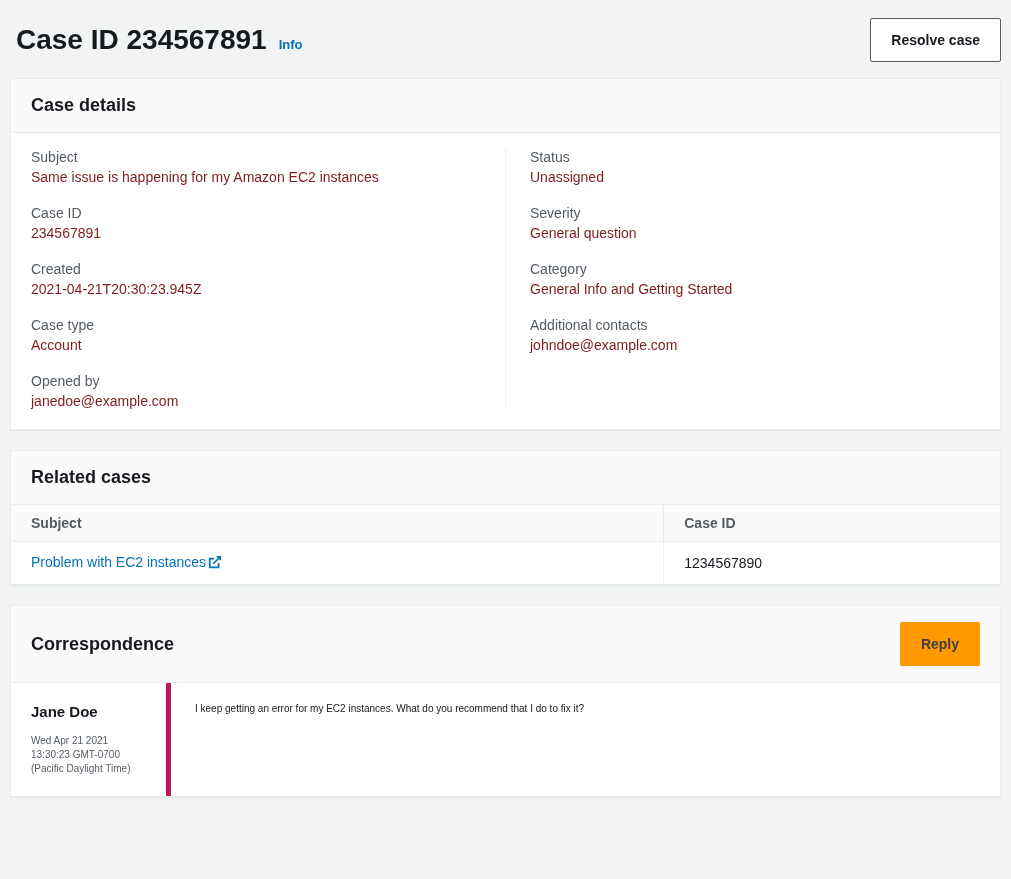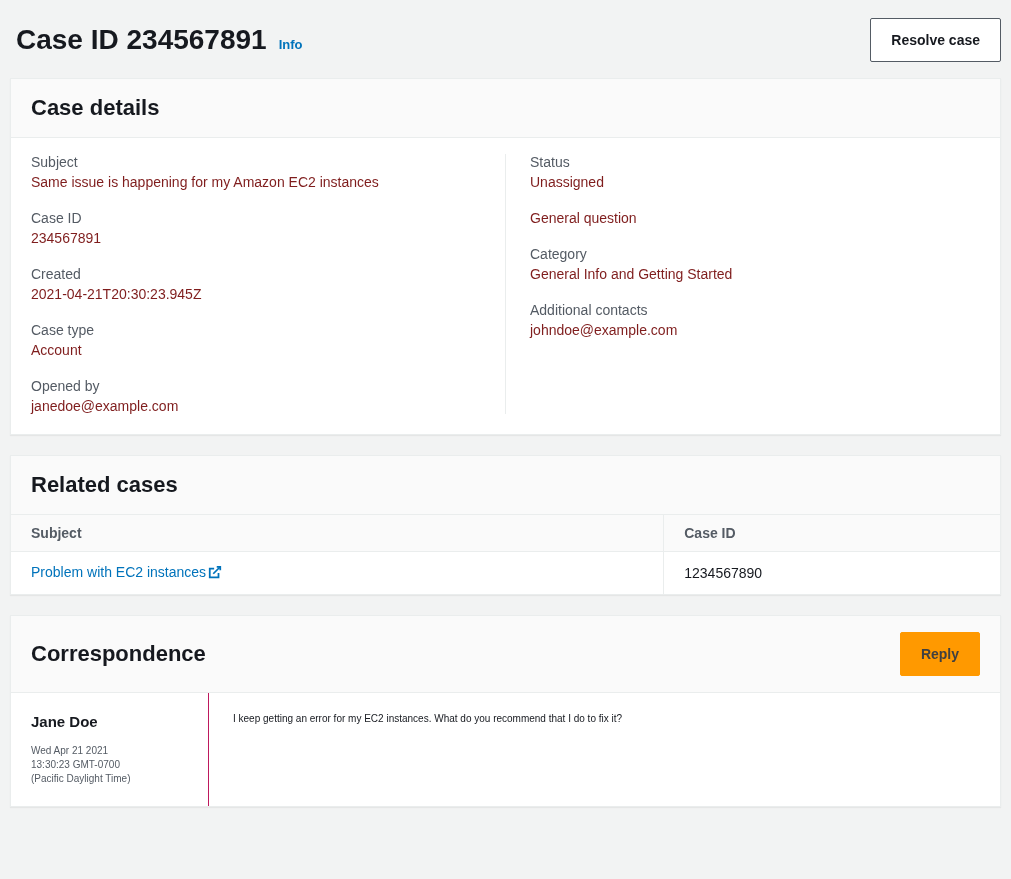--- a/index.html
+++ b/index.html
@@ -42,21 +42,21 @@
     margin-bottom: 20px;
   }
   .panel-header {
     padding: 16px 20px;
     background: #fafafa;
     border-bottom: 1px solid #eaeded;
     display: flex;
     justify-content: space-between;
     align-items: center;
   }
-  .panel-header h2 { font-size: 22px; font-weight: 700; }
+  .panel-header h2 { font-size: 18px; font-weight: 700; }
   .panel-body { padding: 16px 20px 20px; }
   .details-grid {
     display: flex;
     gap: 0;
   }
   .col {
     flex: 1;
     padding-right: 24px;
   }
   .col + .col {
@@ -81,23 +81,23 @@
   th + th, td + td { border-left: 1px solid #eaeded; }
   td { padding: 12px 20px; font-size: 14px; }
   .link { color: #0073bb; cursor: pointer; }
   .ext-icon {
     display: inline-block;
     vertical-align: -2px;
     margin-left: 2px;
   }
   .corr-body { display: flex; }
   .corr-meta {
-    width: 198px;
+    width: 160px;
     padding: 20px;
-    border-right: 1px solid #be185d;
+    border-right: 5px solid #be185d;
     font-size: 13px;
   }
   .corr-author { font-weight: 700; font-size: 15px; margin-bottom: 14px; }
   .corr-time { color: #545b64; line-height: 1.4; font-size: 10px; }
   .corr-msg { flex: 1; padding: 20px 24px; font-size: 10px; }
   .subject-col { width: 66%; }
 </style>
 </head>
 <body>
 
@@ -136,20 +136,21 @@
           <div class="label">Opened by</div>
           <div class="value">janedoe@example.com</div>
         </div>
       </div>
       <div class="col">
         <div class="field">
           <div class="label">Status</div>
           <div class="value">Unassigned</div>
         </div>
         <div class="field">
+          <div class="label">Severity</div>
           <div class="value">General question</div>
         </div>
         <div class="field">
           <div class="label">Category</div>
           <div class="value">General Info and Getting Started</div>
         </div>
         <div class="field">
           <div class="label">Additional contacts</div>
           <div class="value">johndoe@example.com</div>
         </div>

